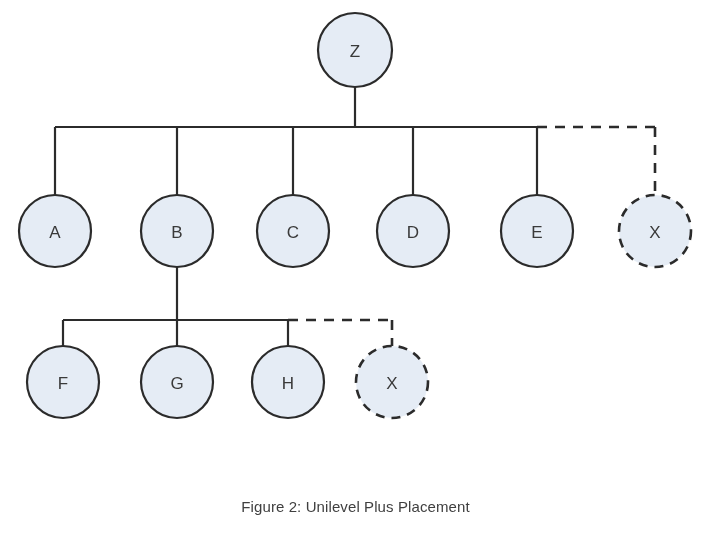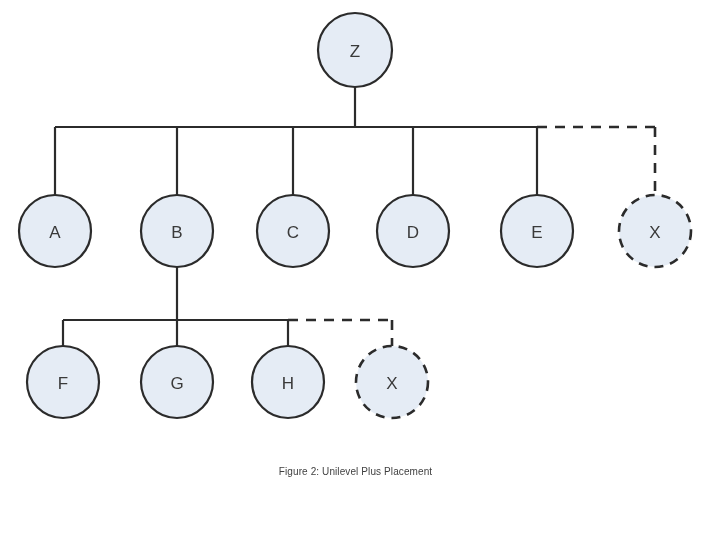--- a/index.html
+++ b/index.html
@@ -46,25 +46,25 @@
     fill: none;
     stroke-linecap: butt;
   }
   .edge.dashed {
     stroke-dasharray: 10 8;
     stroke-width: 2.6;
   }
   .caption {
     position: absolute;
     left: 0;
-    top: 466px;
+    top: 498px;
     width: 711px;
     text-align: center;
     font-family: "Liberation Sans", sans-serif;
-    font-size: 10px;
+    font-size: 15px;
     color: #3f3f3f;
     letter-spacing: 0.1px;
   }
 </style>
 </head>
 <body>
 
 <div id="figure-root">
 
   <svg id="tree-svg" width="711" height="487" viewBox="0 0 711 487">

